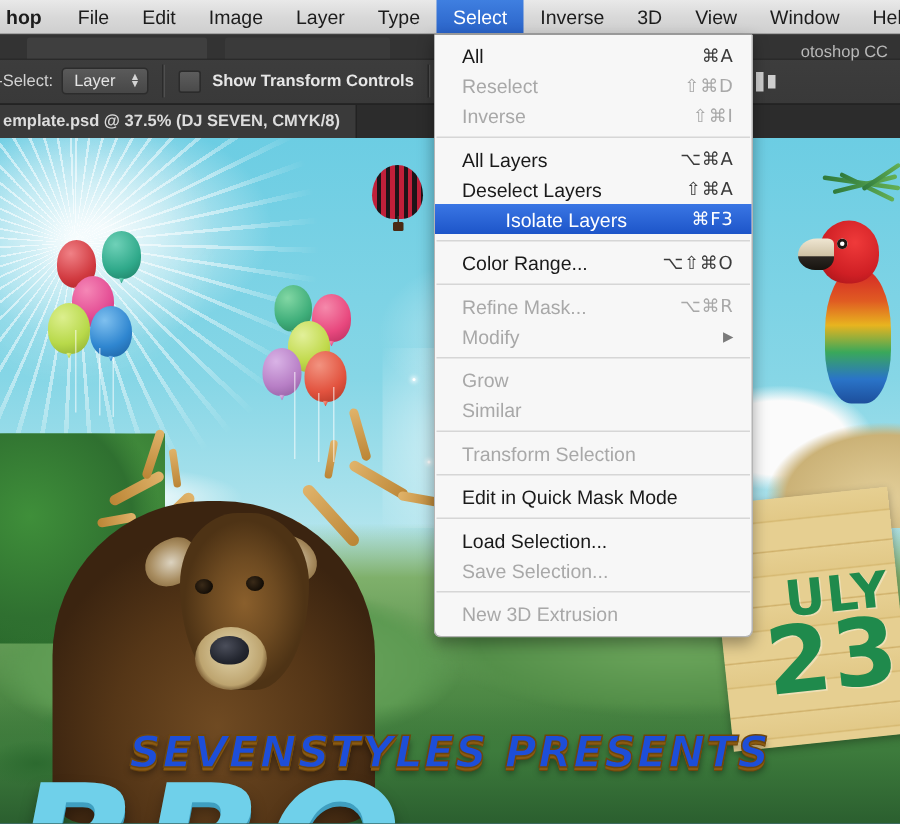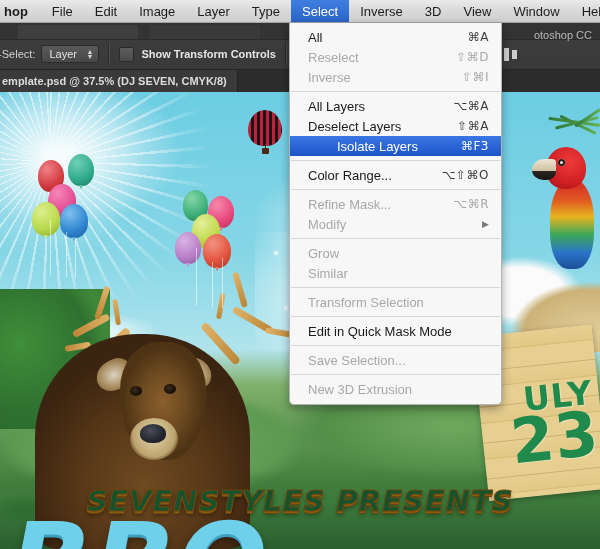--- a/index.html
+++ b/index.html
@@ -469,21 +469,21 @@
   .presents {
     position: absolute;
     left: 0; right: 0;
     top: 392px;
     text-align: center;
     font-family: "DejaVu Sans", sans-serif;
     font-weight: bold;
     font-style: italic;
     font-size: 29px;
     letter-spacing: 1px;
-    color: #14532d;
+    color: #1d4ed8;
     text-shadow:
       0 2px 0 #8a5a12,
       0 3px 0 #6d460d,
       0 4px 5px rgba(0,0,0,.45);
     -webkit-text-stroke: 1px #6d460d;
     white-space: nowrap;
   }
   .bigtitle {
     position: absolute;
     left: 10px;
@@ -799,20 +799,24 @@
 
     <div class="msep"></div>
 
     <div class="mi">
       <span class="lbl">Edit in Quick Mask Mode</span>
       <span class="key"></span>
     </div>
 
     <div class="msep"></div>
 
+    <div class="mi">
+      <span class="lbl">Load Selection...</span>
+      <span class="key"></span>
+    </div>
     <div class="mi disabled">
       <span class="lbl">Save Selection...</span>
       <span class="key"></span>
     </div>
 
     <div class="msep"></div>
 
     <div class="mi disabled">
       <span class="lbl">New 3D Extrusion</span>
       <span class="key"></span>

